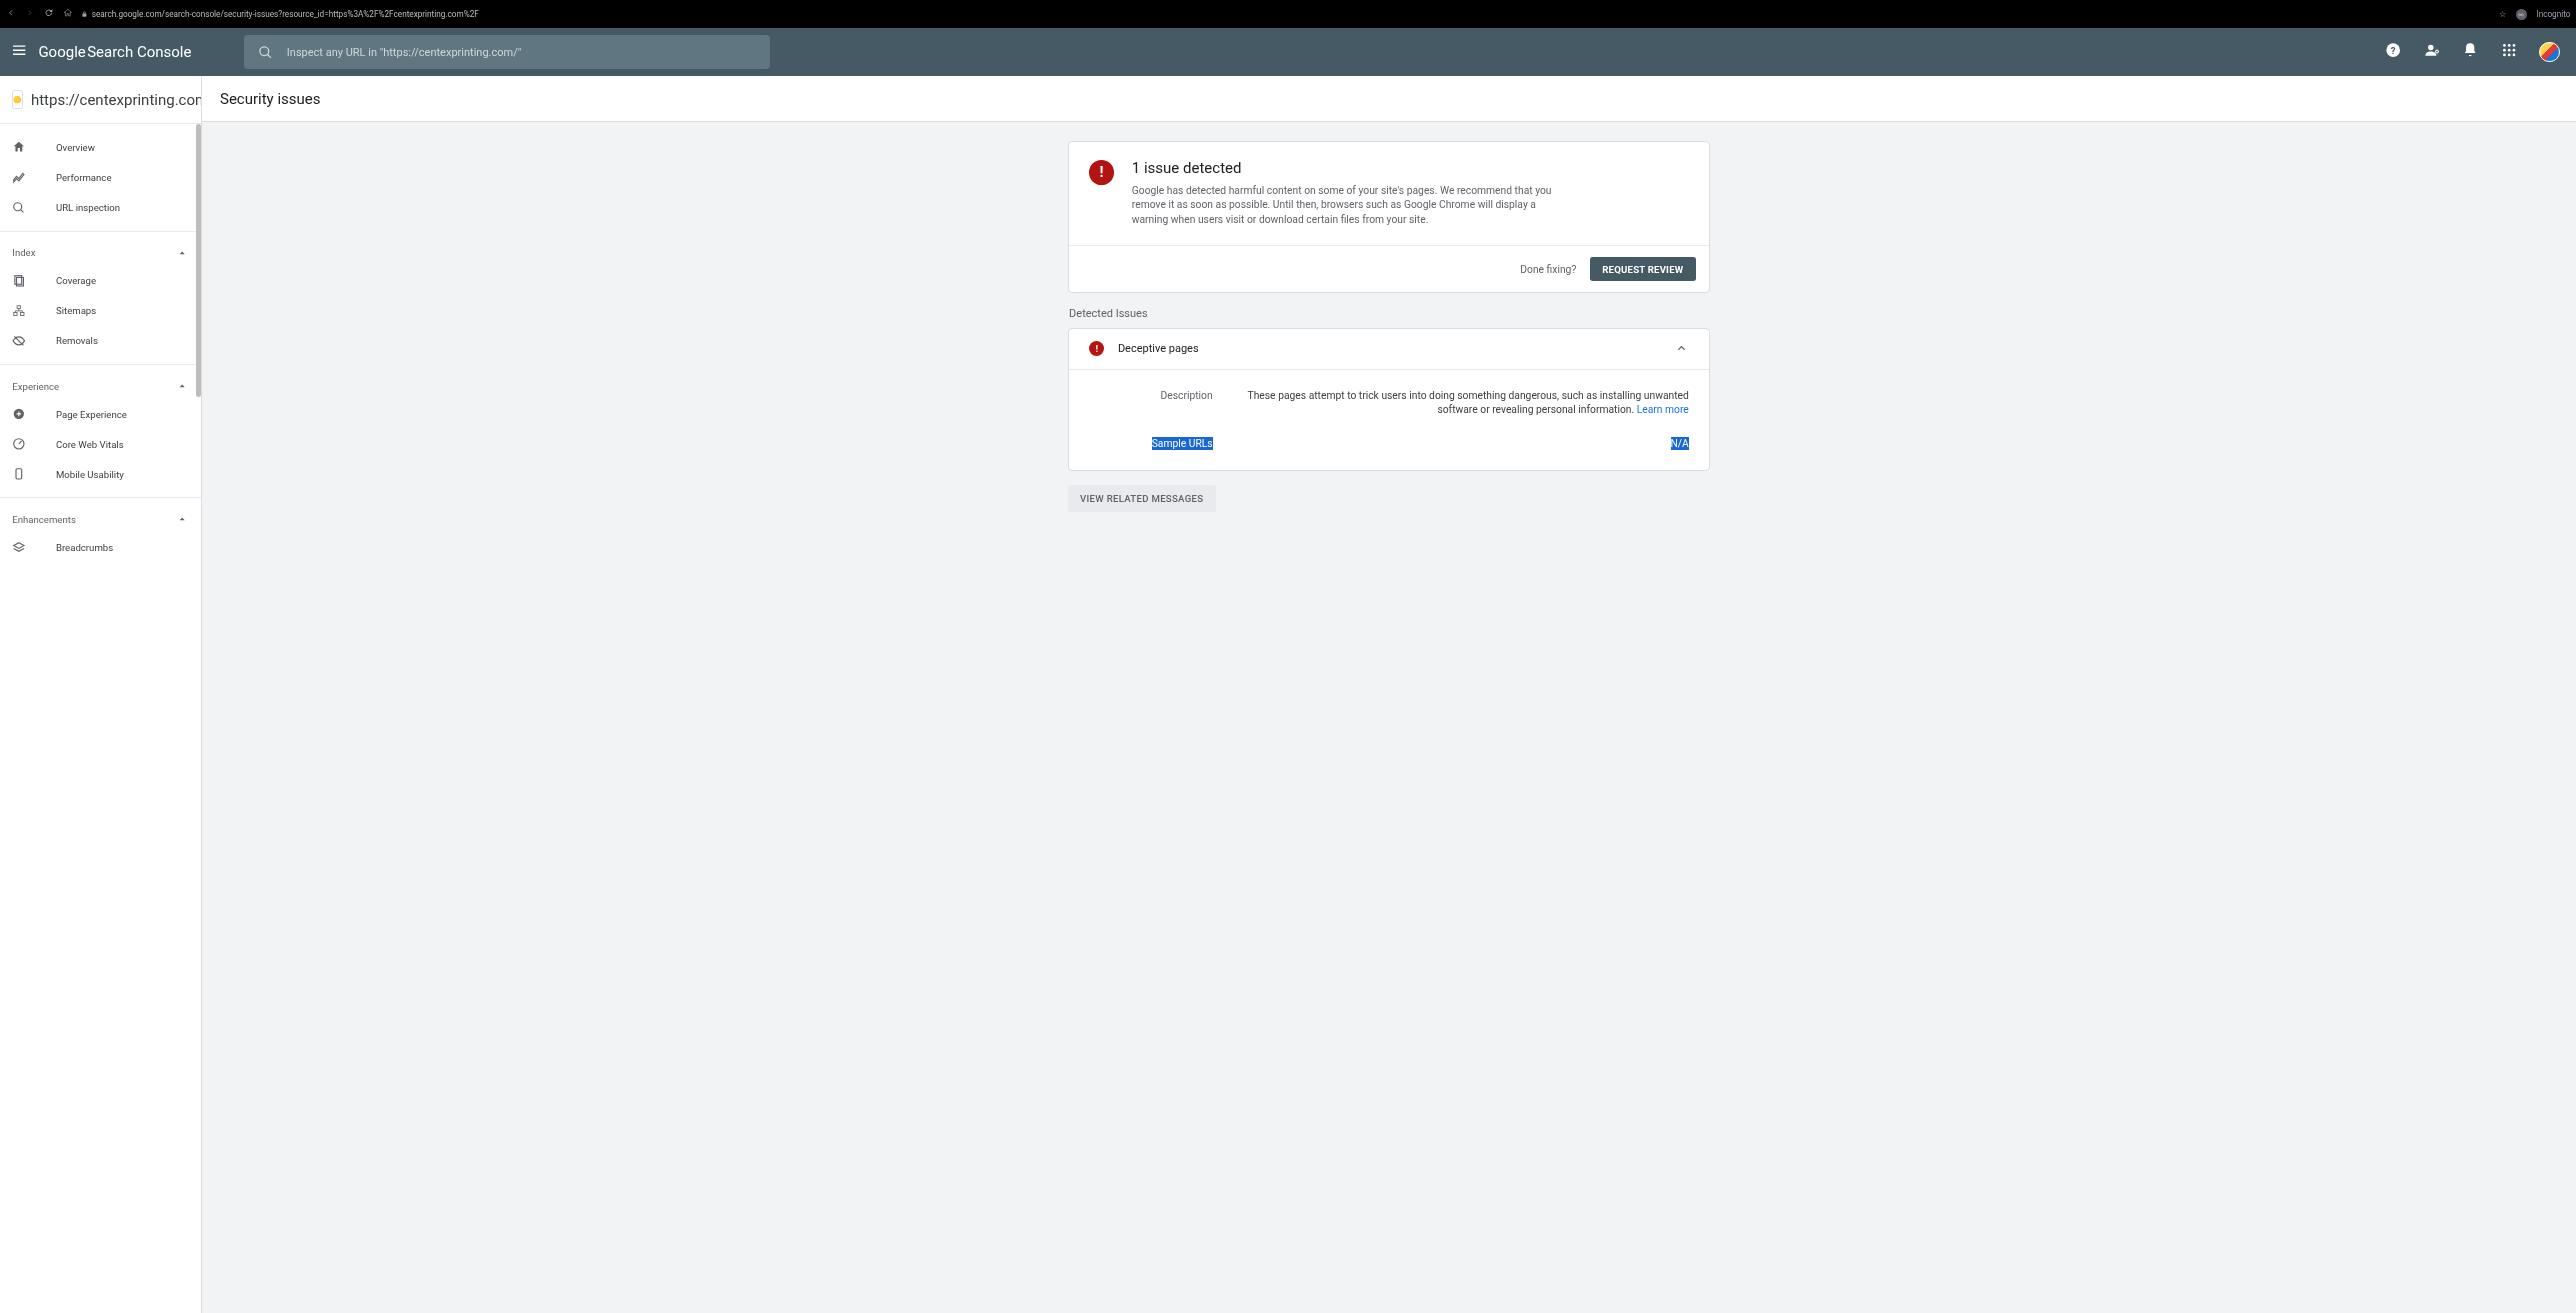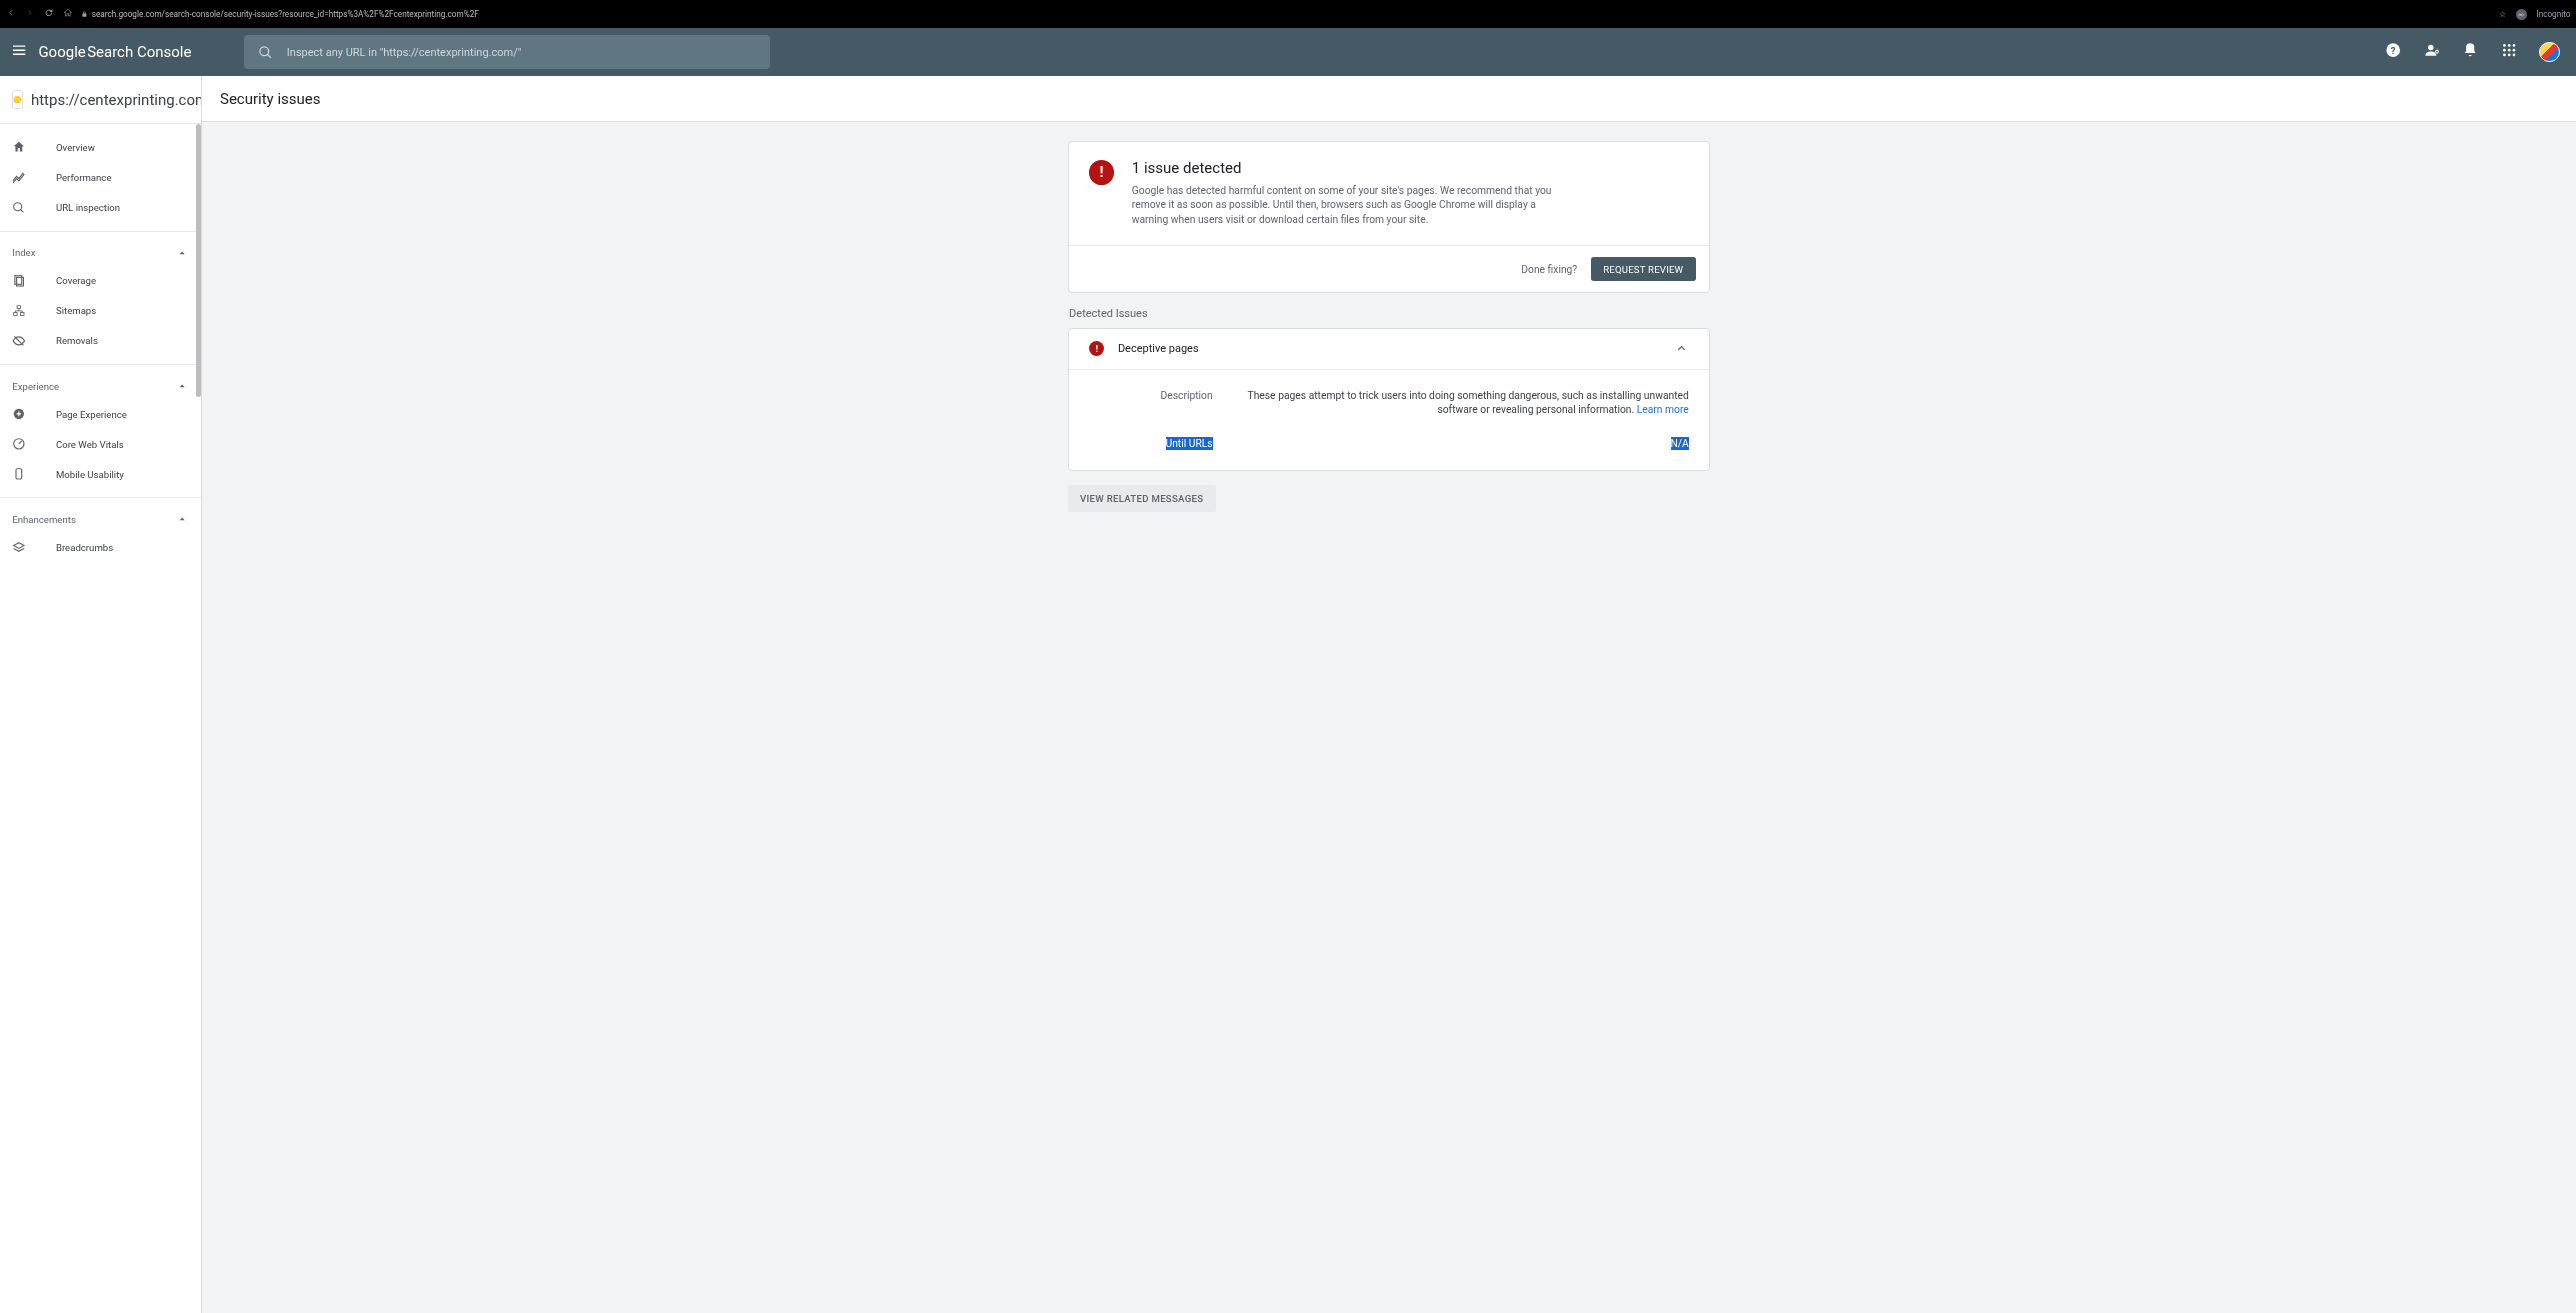--- a/index.html
+++ b/index.html
@@ -136,21 +136,21 @@
 .issue-summary h2 { font-size: 15px; font-weight: 400; color: #202124; margin-bottom: 6.8px;}
 .issue-summary p { font-size: 10.3px; color: #5f6368; line-height: 1.45; max-width: 424px;}
 
 .card-actions {
   display: flex; justify-content: flex-end; align-items: center;
   padding: 11px 13.7px; gap: 13.7px;
 }
 .card-actions .done-text { color: #5f6368; font-size: 10.3px; }
 .btn-primary {
   background: #455a64; color: #fff; border: none;
-  padding: 6.8px 12.3px; font-size: 9.6px; font-weight: 400;
+  padding: 6.8px 12.3px; font-size: 9.6px; font-weight: 700;
   letter-spacing: 0.2px; border-radius: 2.7px; cursor: pointer;
 }
 
 .section-label { color: #5f6368; font-size: 11px; margin: 11px 0 8.2px 1.4px; }
 
 .detail-card .detail-header {
   display: flex; align-items: center; gap: 13.7px;
   padding: 12.3px 20.5px; cursor: pointer;
 }
 .detail-card .detail-header .small-badge {
@@ -401,21 +401,21 @@
             </svg>
         </div>
         <div class="detail-body">
           <div class="detail-row">
             <div class="label">Description</div>
             <div class="value">
               <span>These pages attempt to trick users into doing something dangerous, such as installing unwanted software or revealing personal information. </span><span class="learn-more">Learn more</span>
             </div>
           </div>
           <div class="detail-row" style="margin-bottom:0">
-            <div class="label"><span class="highlighted">Until URLs</span></div>
+            <div class="label"><span class="highlighted">Sample URLs</span></div>
             <div class="value"><span class="highlighted">N/A</span></div>
           </div>
         </div>
       </div>
 
       <button class="btn-flat">VIEW RELATED MESSAGES</button>
     </div>
   </div>
 </div>
 

